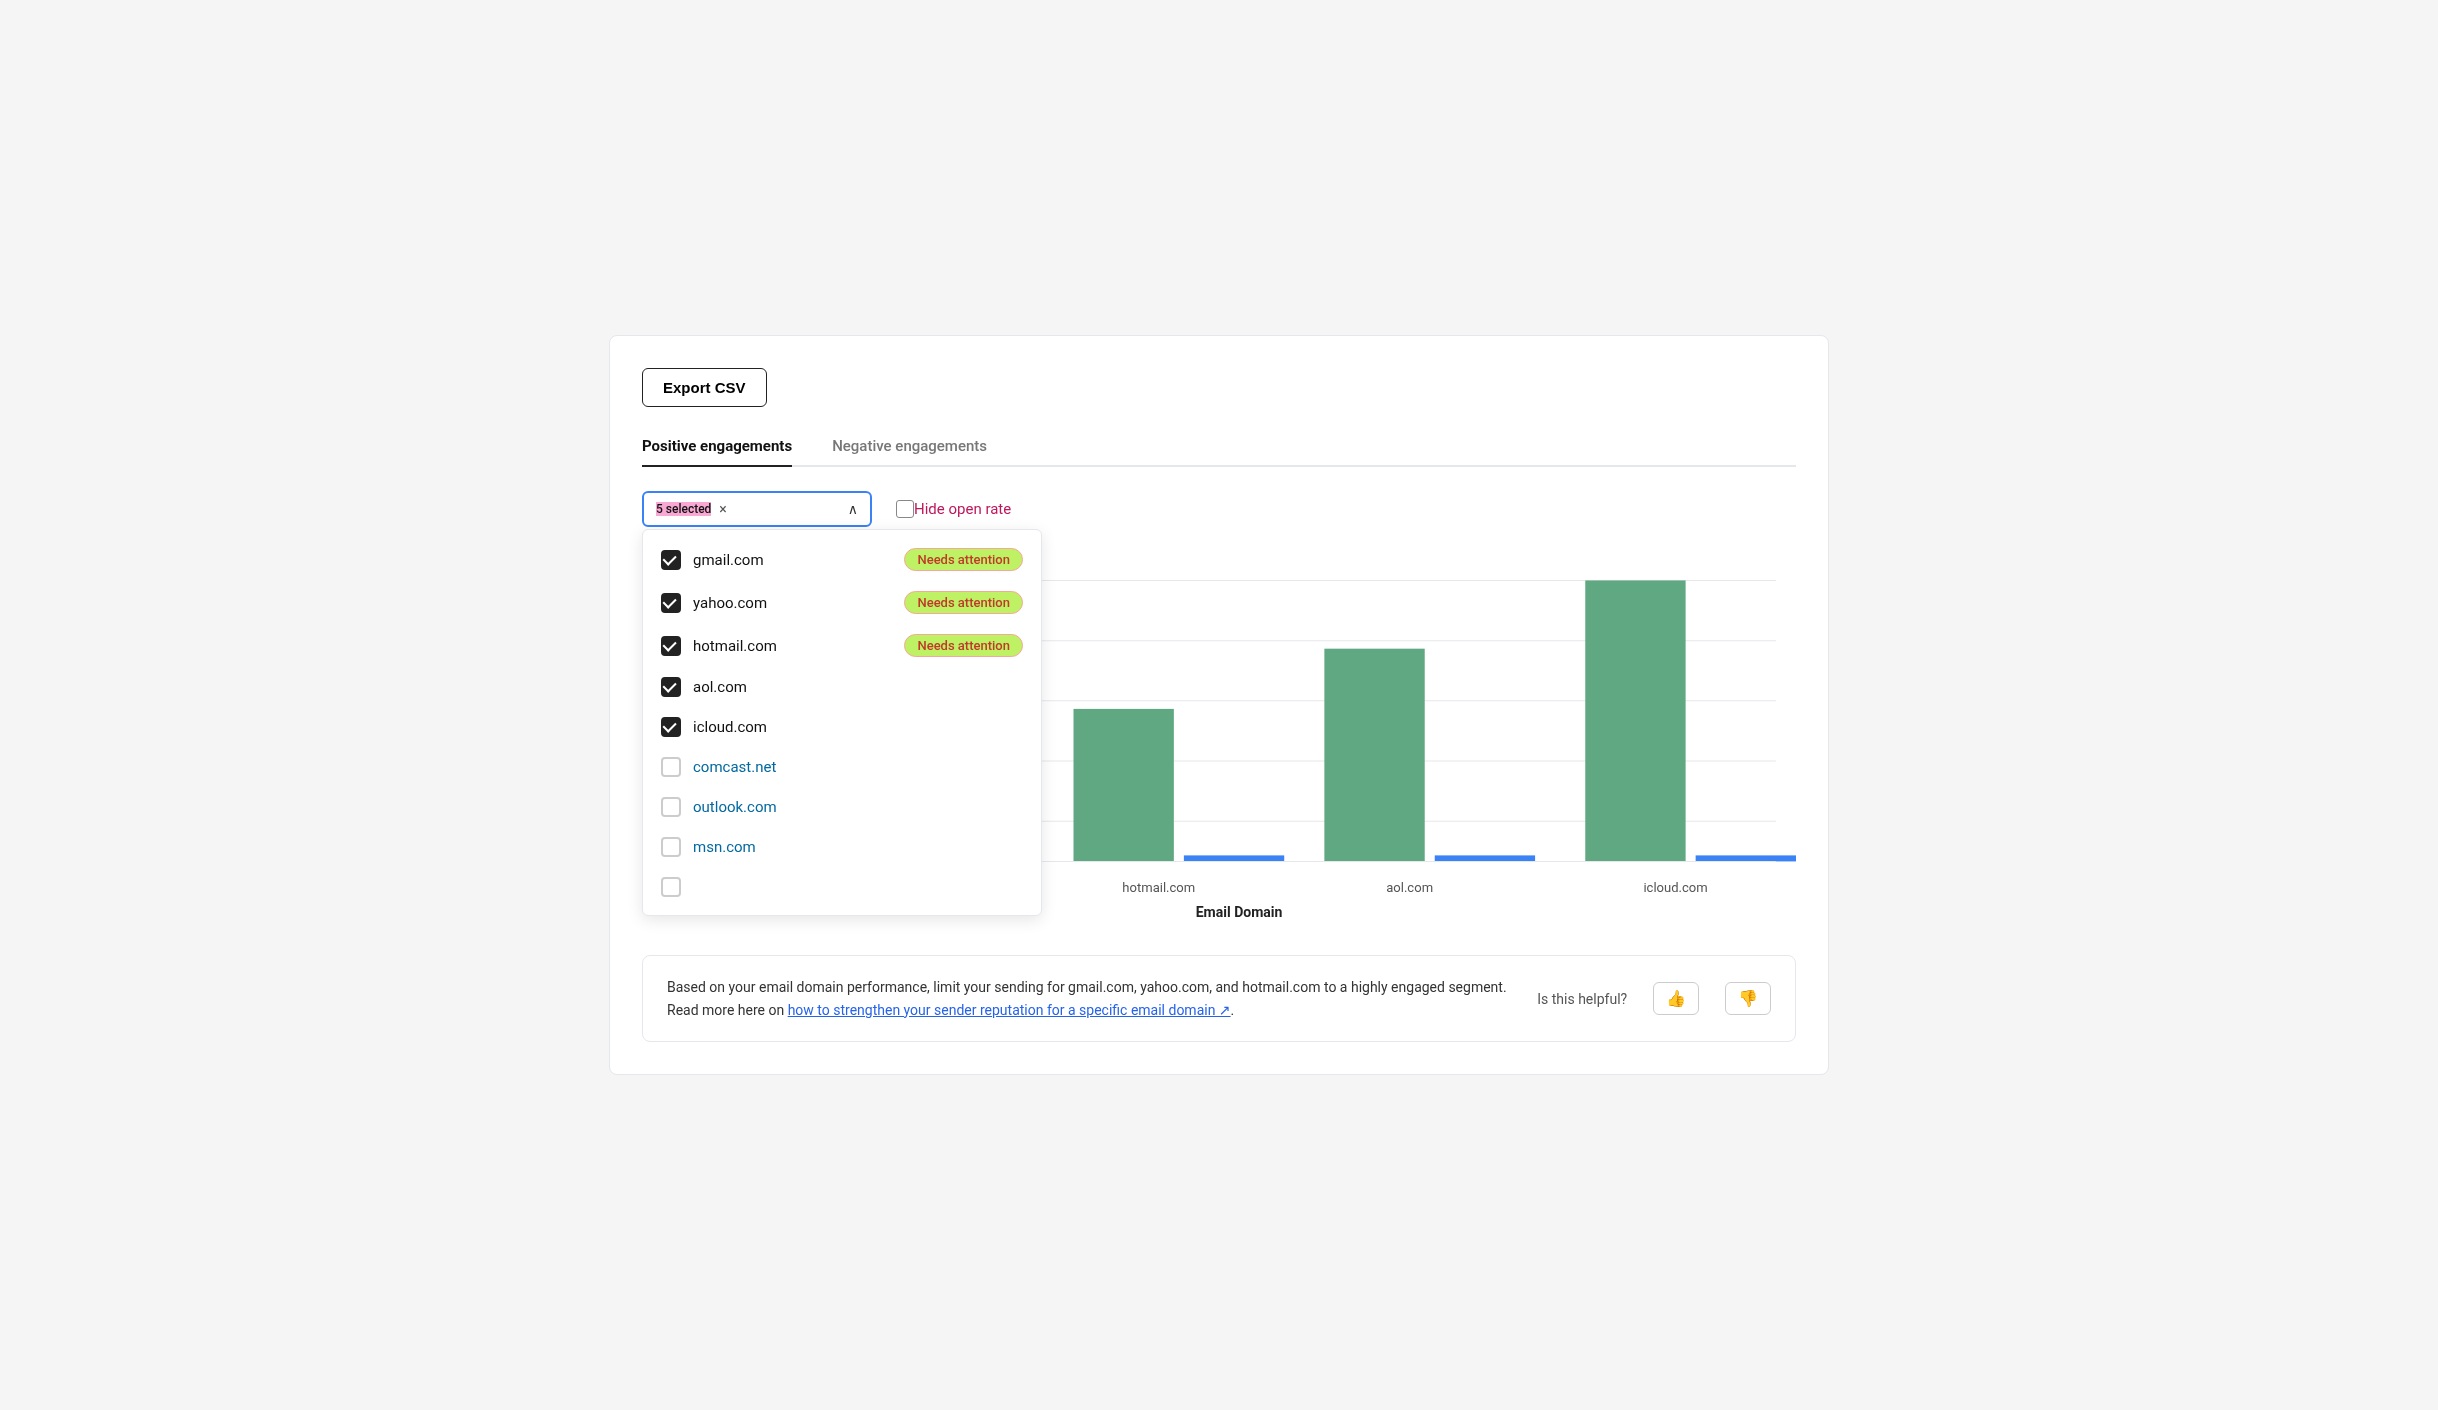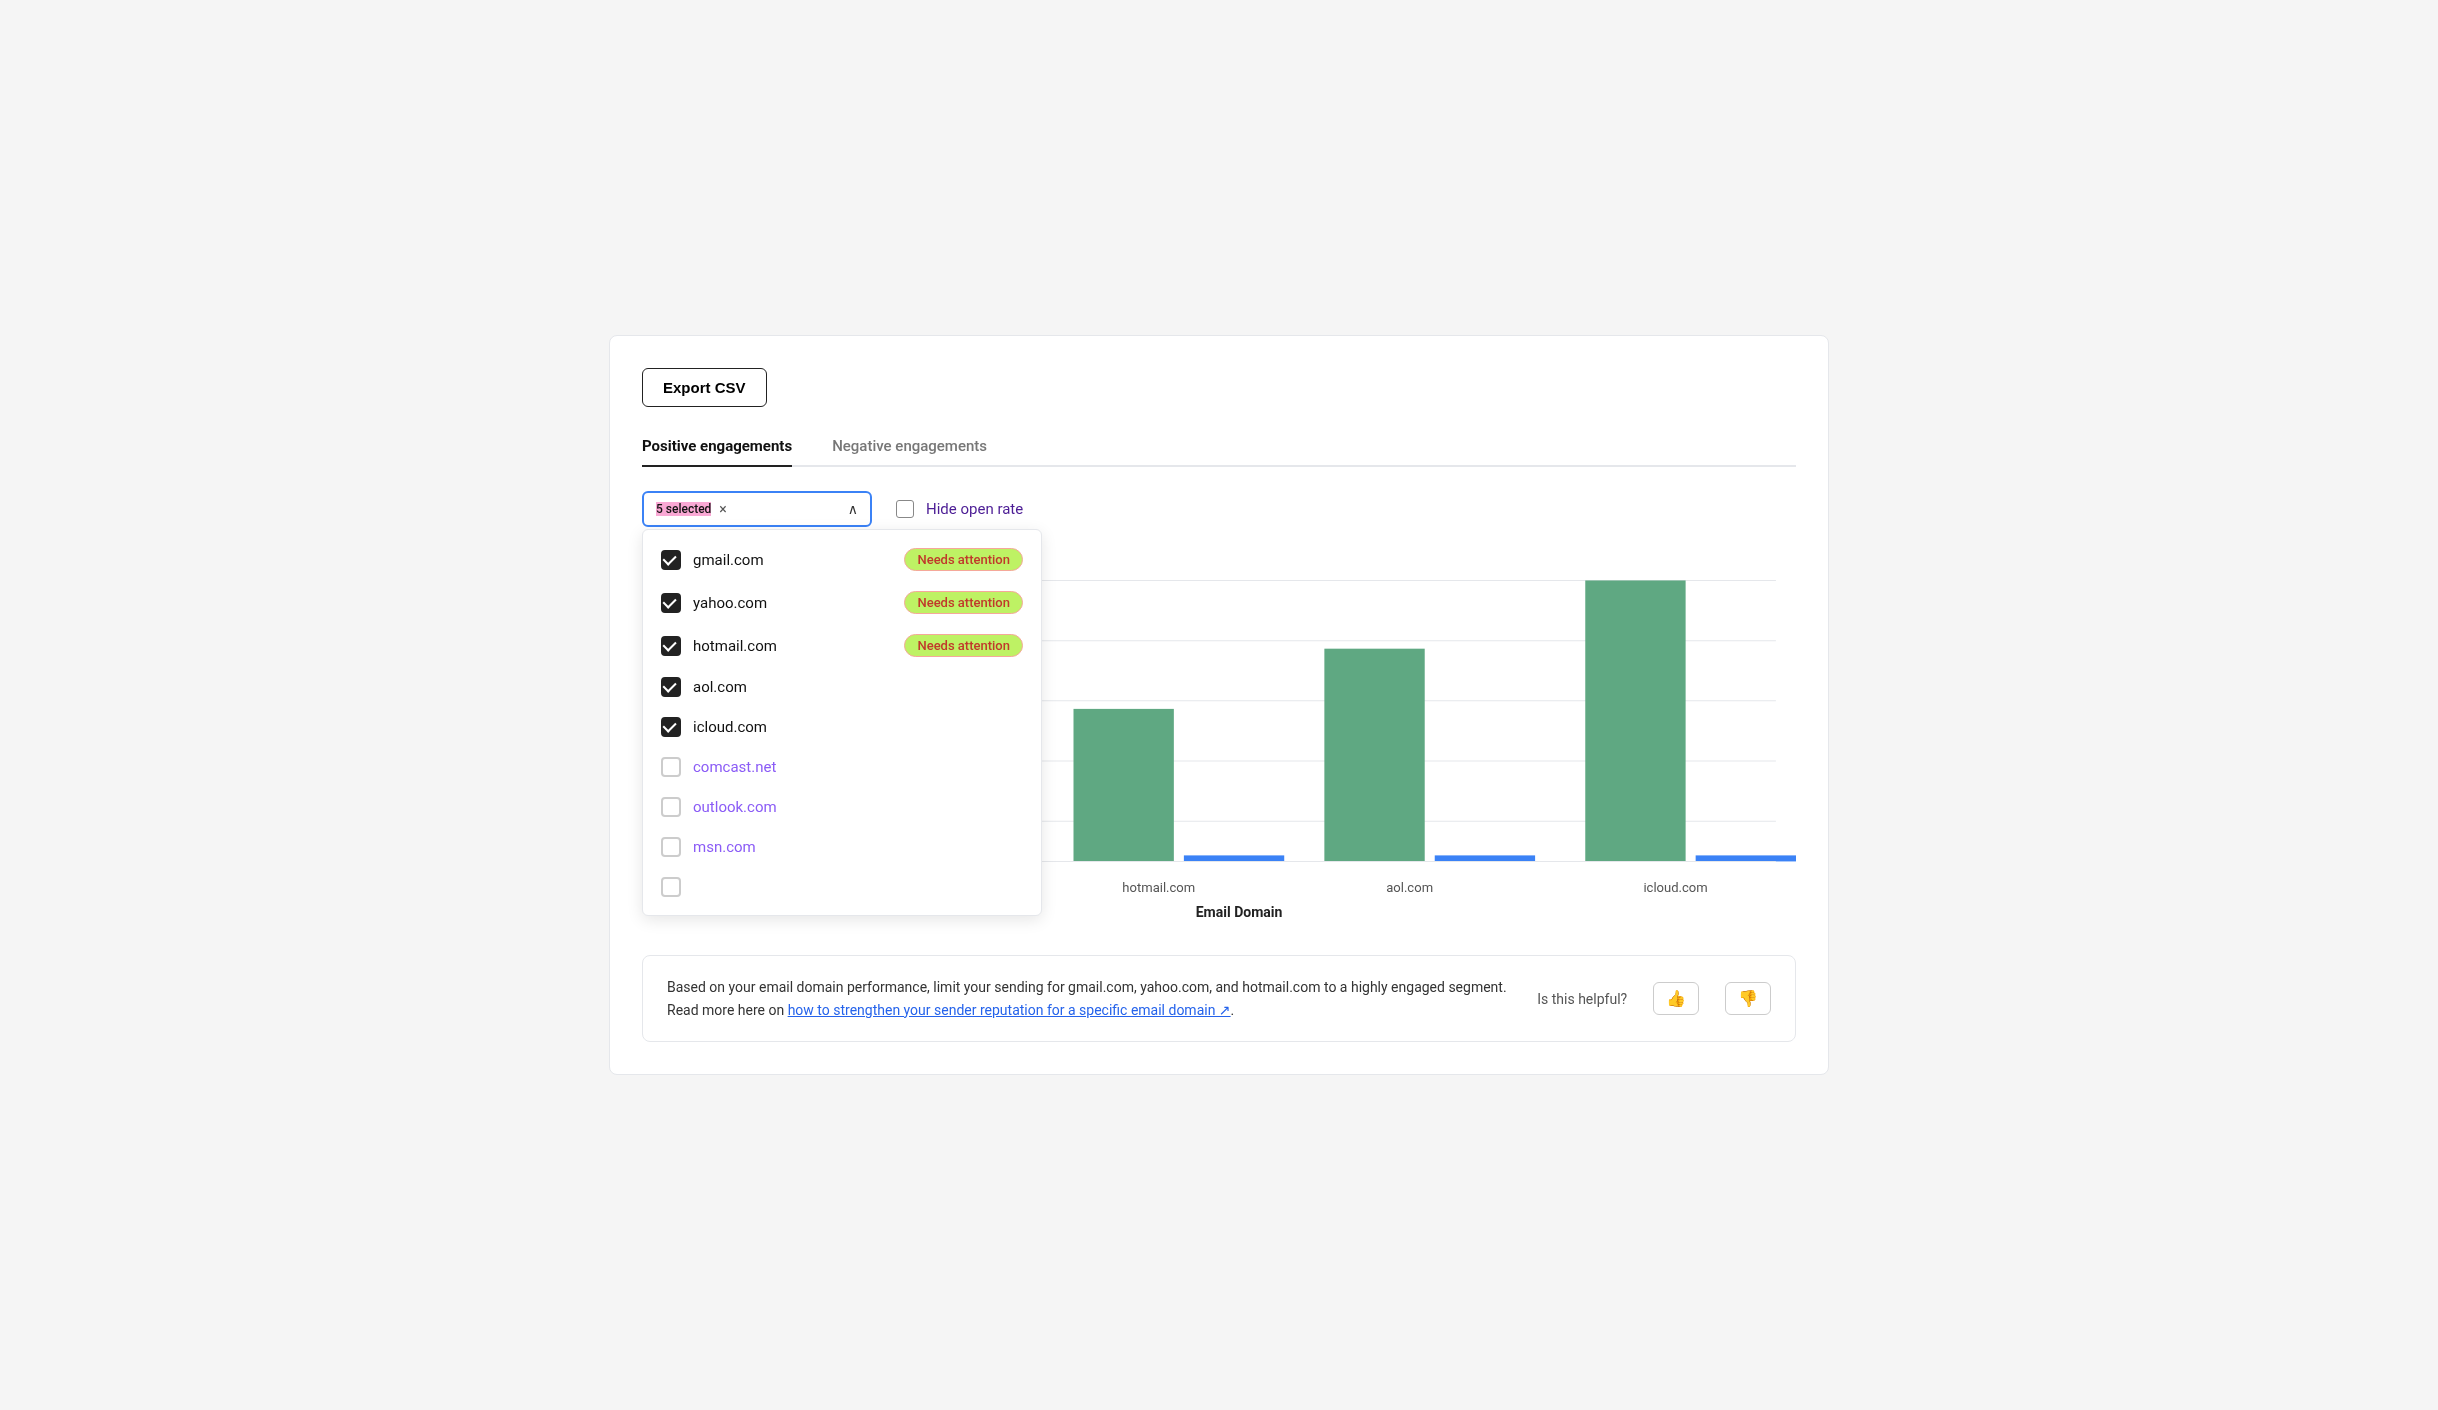--- a/index.html
+++ b/index.html
@@ -161,40 +161,40 @@
       border-left: 2px solid #fff;
       border-bottom: 2px solid #fff;
       transform: rotate(-45deg) translateY(-2px);
     }
     .domain-name {
       flex: 1;
       color: #111;
       font-size: 15px;
     }
     .domain-name.unchecked {
-      color: #8b5cf6;
+      color: #0369a1;
     }
     .needs-attention-badge {
       background: #bef264;
       border: 1.5px solid #f5a89a;
       color: #c0392b;
       border-radius: 999px;
       padding: 3px 12px;
       font-size: 13px;
       font-weight: 500;
       white-space: nowrap;
     }
 
     
     .hide-open-rate {
       display: flex;
       align-items: center;
-      gap: 12px;
-      font-size: 15px;
-      color: #4c1d95;
+      gap: 0;
+      font-size: 15px;
+      color: #be185d;
       cursor: pointer;
     }
     .checkbox-square {
       width: 18px;
       height: 18px;
       border: 1.5px solid #888;
       border-radius: 3px;
       background: #fff;
     }
 

